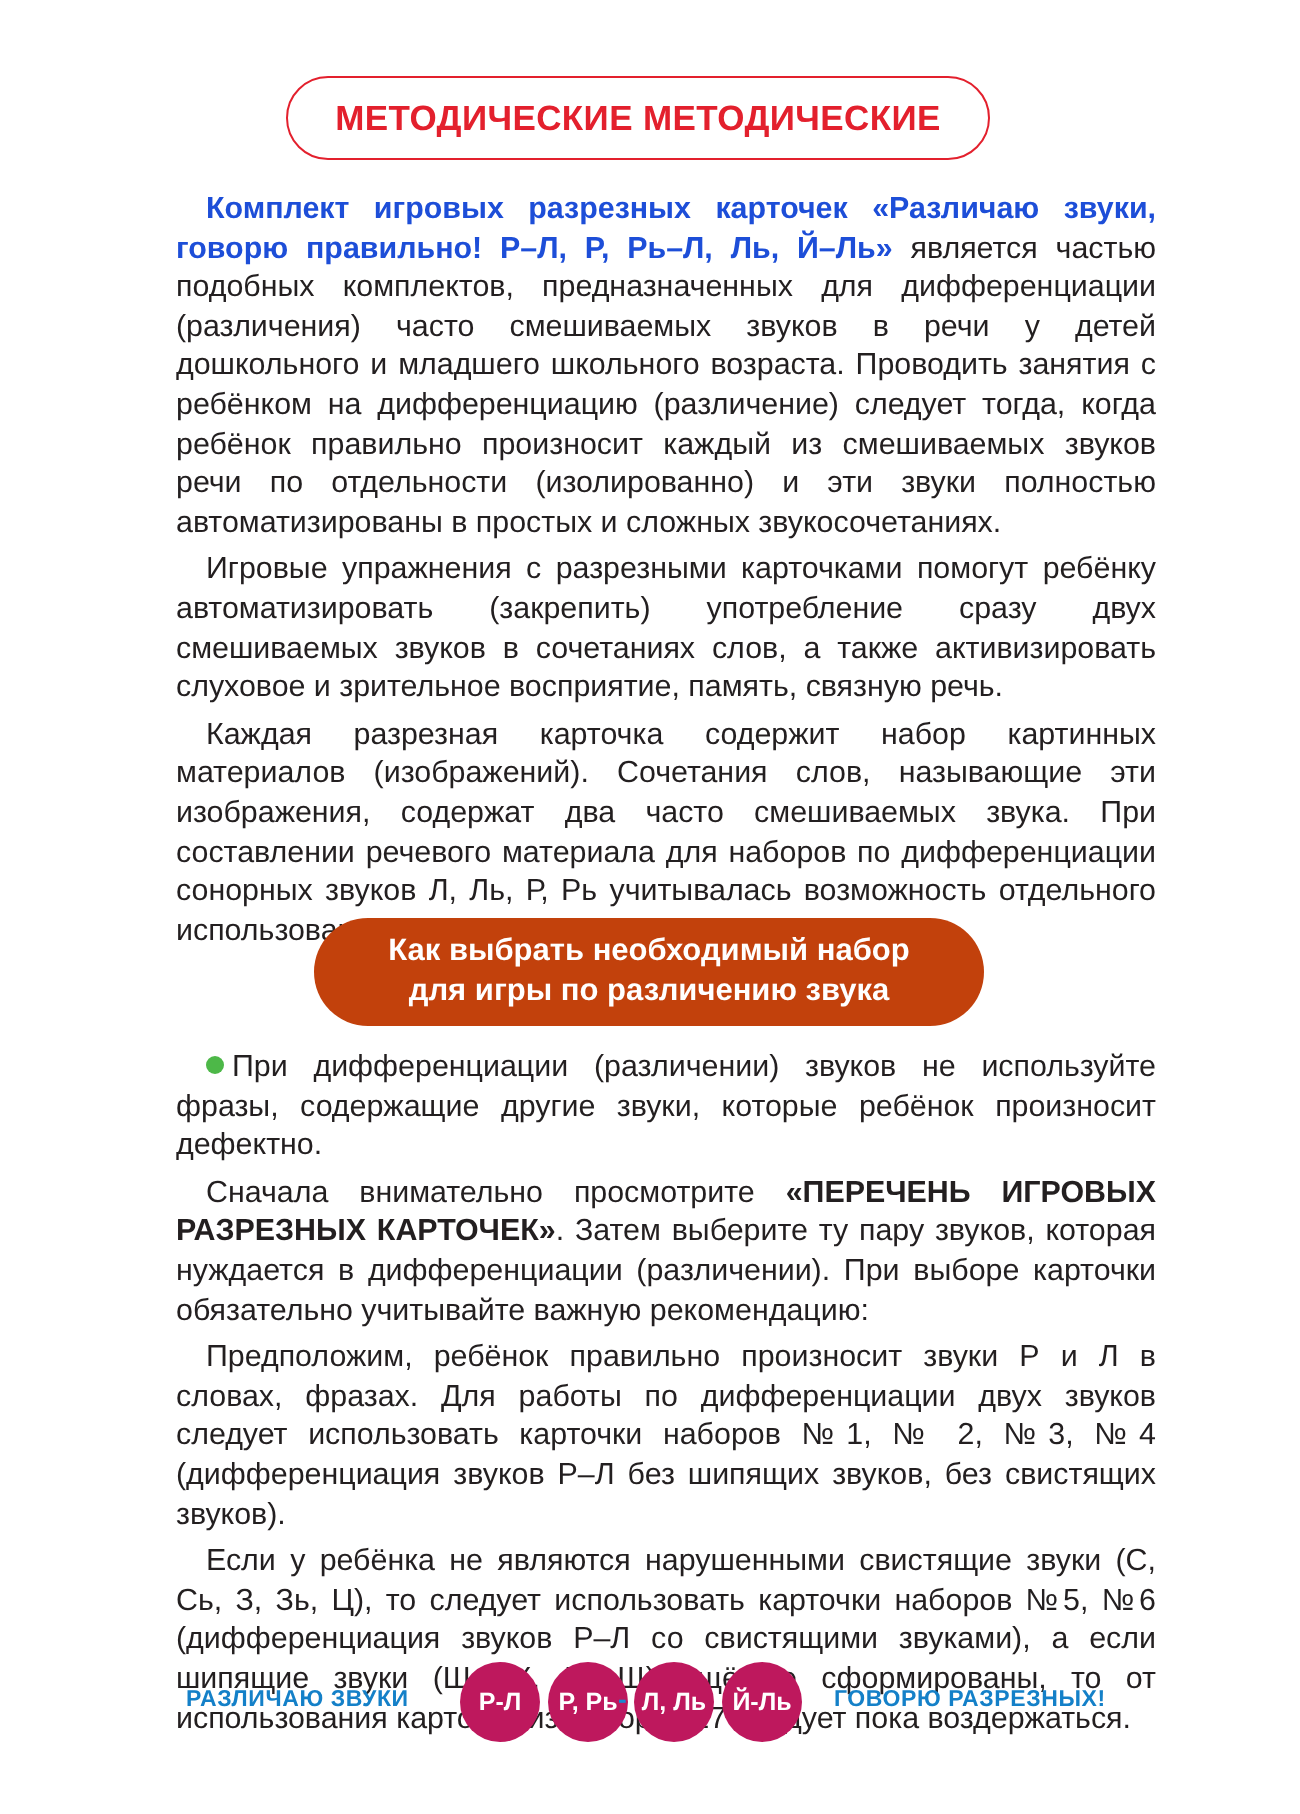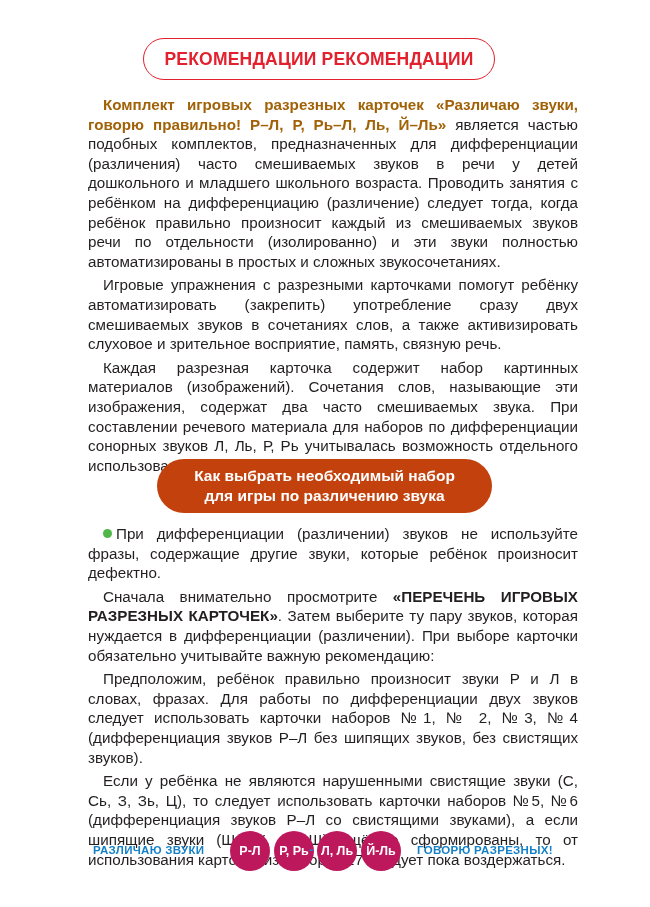--- a/index.html
+++ b/index.html
@@ -15,21 +15,21 @@
     color: #e3202d; font-weight: bold; font-size: 17.5px; letter-spacing: 0.2px;
   }
 
   .text-block {
     position: absolute; left: 88px; width: 490px;
     font-size: 15.2px; line-height: 19.6px; text-align: justify;
   }
   .text-block p { text-indent: 0; }
   .text-block p.indent { text-indent: 15px; }
   .text-block p { margin-bottom: 4px; }
-  .green-bold { color: #a16207; font-weight: bold; }
+  .green-bold { color: #1d4ed8; font-weight: bold; }
   .bold { font-weight: bold; }
 
   #block1 { top: 95px; }
   #block2 { top: 524px; }
 
   .section-pill {
     position: absolute; left: 157px; top: 459px; width: 335px; height: 54px;
     background: #c2410c; border-radius: 27px;
     display: flex; align-items: center; justify-content: center; text-align: center;
   }
@@ -63,21 +63,21 @@
   .c3 { left: 317px; }
   .c4 { left: 361px; }
   .dash {
     position: absolute; left: 309px; top: 13px; color: #1787d0; font-weight: bold; font-size: 13px;
   }
 </style>
 </head>
 <body>
 
 <div class="title-pill">
-  <span class="title-text">РЕКОМЕНДАЦИИ РЕКОМЕНДАЦИИ</span>
+  <span class="title-text">МЕТОДИЧЕСКИЕ МЕТОДИЧЕСКИЕ</span>
 </div>
 
 <div class="text-block" id="block1">
   <p class="indent"><span class="green-bold">Комплект игровых разрезных карточек «Различаю звуки, говорю правильно! Р–Л, Р, Рь–Л, Ль, Й–Ль»</span><span> является частью подобных комплектов, предназначенных для дифференциации (различения) часто смешиваемых звуков в речи у детей дошкольного и младшего школьного возраста. Проводить занятия с ребёнком на дифференциацию (различение) следует тогда, когда ребёнок правильно произносит каждый из смешиваемых звуков речи по отдельности (изолированно) и эти звуки полностью автоматизированы в простых и сложных звукосочетаниях.</span></p>
   <p class="indent">Игровые упражнения с разрезными карточками помогут ребёнку автоматизировать (закрепить) употребление сразу двух смешиваемых звуков в сочетаниях слов, а также активизировать слуховое и зрительное восприятие, память, связную речь.</p>
   <p class="indent">Каждая разрезная карточка содержит набор картинных материалов (изображений). Сочетания слов, называющие эти изображения, содержат два часто смешиваемых звука. При составлении речевого материала для наборов по дифференциации сонорных звуков Л, Ль, Р, Рь учитывалась возможность отдельного использования со свистящими и с шипящими звуками.</p>
 </div>
 
 <div class="section-pill">
   <div class="section-pill-text">

